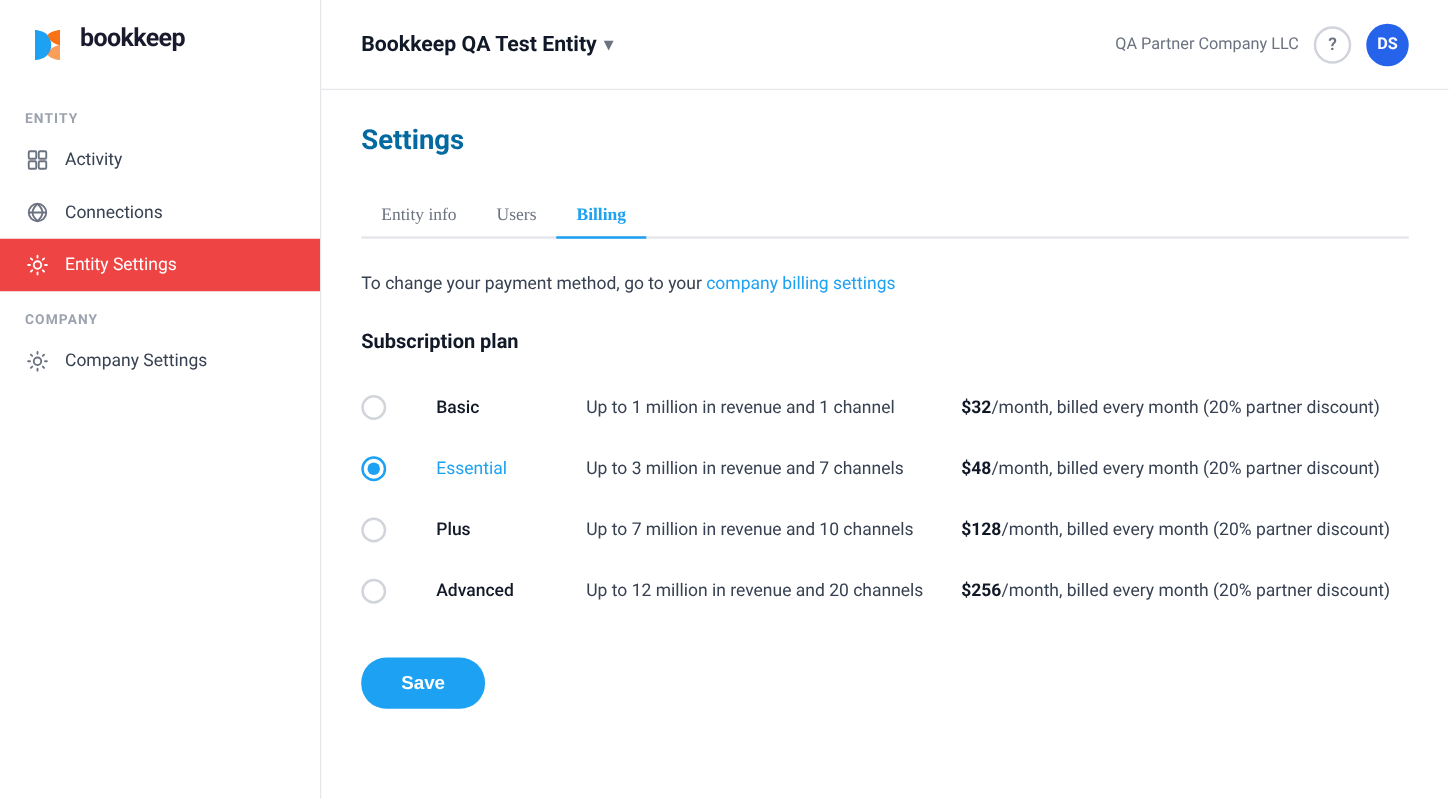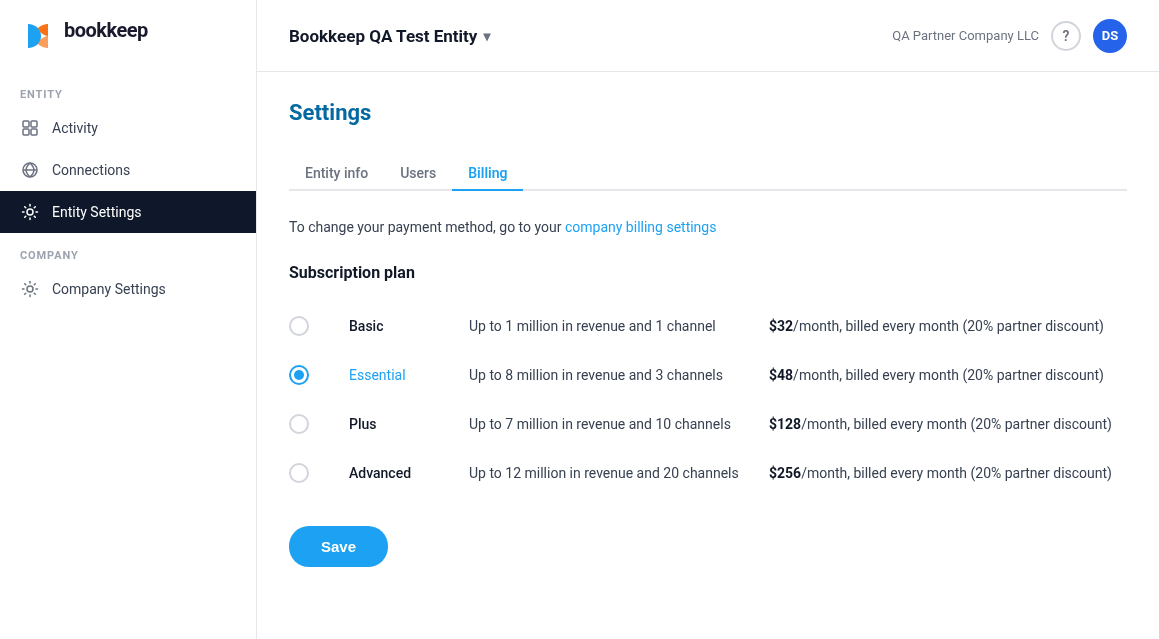--- a/index.html
+++ b/index.html
@@ -42,21 +42,21 @@
       align-items: center;
       gap: 12px;
       padding: 11px 20px;
       cursor: pointer;
       font-size: 14px;
       color: #374151;
       border-radius: 0;
       transition: background 0.15s;
     }
     .sidebar-item.active {
-      background: #0f172a;
+      background: #ef4444;
       color: #fff;
     }
     .sidebar-item.active .sidebar-icon { color: #fff; }
     .sidebar-icon {
       width: 20px;
       height: 20px;
       display: flex;
       align-items: center;
       justify-content: center;
       color: #6b7280;
@@ -143,20 +143,21 @@
       color: #0369a1;
       margin-bottom: 32px;
     }
 
     
     .tabs {
       display: flex;
       border-bottom: 2px solid #e5e7eb;
       margin-bottom: 28px;
       gap: 0;
+      font-family: Liberation Serif, serif;
     }
     .tab {
       padding: 8px 16px;
       font-size: 14px;
       font-weight: 500;
       color: #6b7280;
       cursor: pointer;
       border-bottom: 2px solid transparent;
       margin-bottom: -2px;
       text-decoration: none;
@@ -387,21 +388,21 @@
         </div>
       </div>
 
       <div class="plan-row">
         <div class="plan-radio">
           <div class="radio-circle selected">
             <div class="radio-inner"></div>
           </div>
         </div>
         <div class="plan-name selected-name">Essential</div>
-        <div class="plan-desc">Up to 8 million in revenue and 3 channels</div>
+        <div class="plan-desc">Up to 3 million in revenue and 7 channels</div>
         <div class="plan-price">
           <strong>$48</strong><span>/month, billed every month (20% partner discount)</span>
         </div>
       </div>
 
       <div class="plan-row">
         <div class="plan-radio">
           <div class="radio-circle"></div>
         </div>
         <div class="plan-name">Plus</div>

